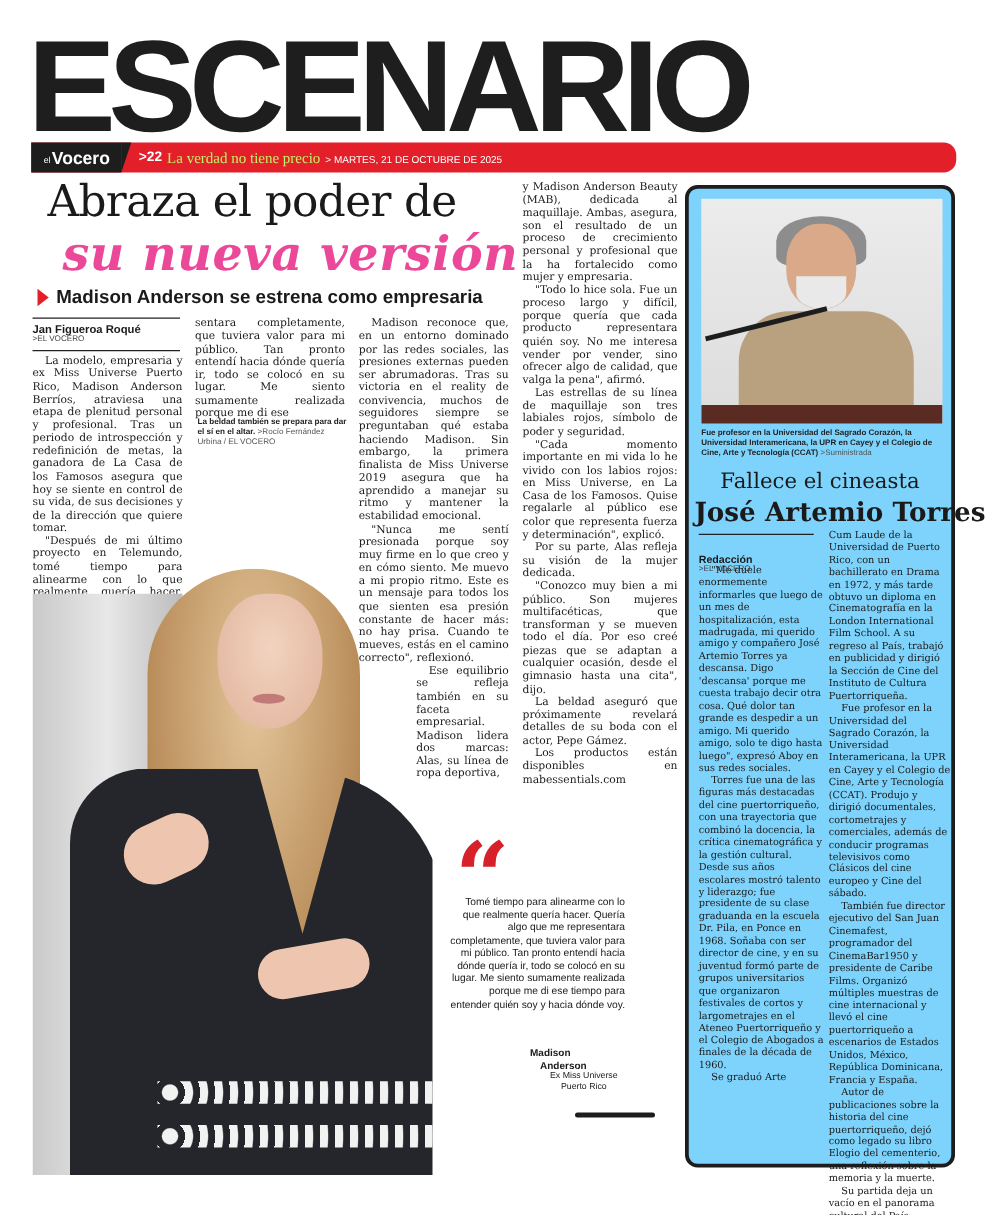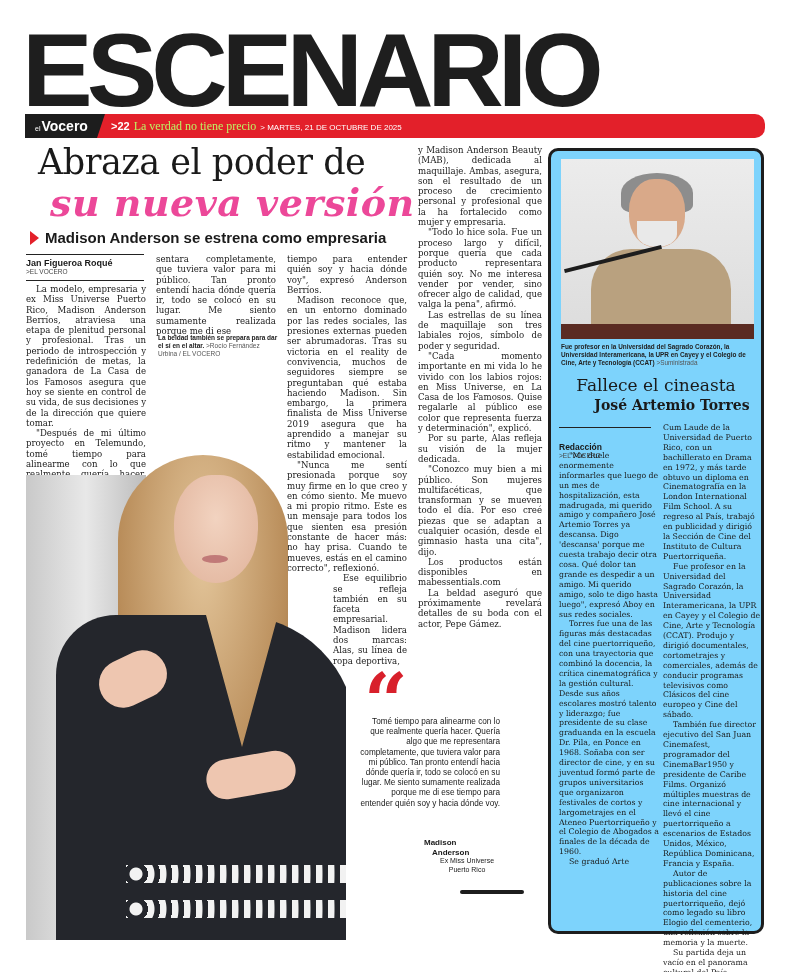--- a/index.html
+++ b/index.html
@@ -76,21 +76,21 @@
   .sb-photo .beard { position: absolute; left: 76px; top: 62px; width: 40px; height: 26px; border-radius: 0 0 50% 50%; background: #e9e9e9; }
   .sb-photo .body { position: absolute; left: 30px; top: 90px; width: 140px; height: 80px; border-radius: 40px 40px 0 0; background: #b9a17f; }
   .sb-photo .mic { position: absolute; left: 2px; top: 98px; width: 100px; height: 4px; background: #1d1d1d; transform: rotate(-14deg); }
   .sb-photo .podium { position: absolute; left: 0; top: 165px; width: 193px; height: 15px; background: #5a2b22; }
 
   .sb-caption { position: absolute; left: 10px; top: 192px; width: 196px; font-family: "Liberation Sans", sans-serif;
     font-weight: bold; font-size: 6.4px; line-height: 8px; color: #222; }
   .sb-caption .cred { font-weight: normal; color: #555; }
 
   .sb-h1 { position: absolute; left: 0; width: 210px; top: 224px; text-align: center; font-family: "DejaVu Serif", serif; font-size: 17px; color: #1a1a1a; }
-  .sb-h2 { position: absolute; left: 0; width: 242px; top: 246px; text-align: center; font-family: "DejaVu Serif", serif; font-weight: bold; font-size: 14px; color: #1a1a1a; }
+  .sb-h2 { position: absolute; left: 0; width: 242px; top: 246px; text-align: center; font-family: "DejaVu Serif", serif; font-weight: bold; font-size: 21px; color: #1a1a1a; }
 
   .sb-byline { position: absolute; left: 8px; top: 276px; width: 92px; border-top: 1px solid #222; padding-top: 14px; }
   .sb-byline .name { font-family: "Liberation Sans", sans-serif; font-weight: bold; font-size: 8.5px; }
   .sb-byline .src { font-family: "Liberation Sans", sans-serif; font-size: 6.5px; color: #444; }
 
   .sbcol { position: absolute; font-size: 7.8px; line-height: 9.9px; text-align: left; }
   .sbcol p { text-indent: 10px; }
   .sbcol1 { left: 8px; top: 300px; width: 100px; }
   .sbcol2 { left: 112px; top: 272px; width: 98px; }
 </style>
@@ -129,35 +129,34 @@
 </div>
 <div class="col col2">
   <p style="text-indent:0">sentara completamente, que tuviera valor para mi público. Tan pronto entendí hacia dónde quería ir, todo se colocó en su lugar. Me siento sumamente realizada porque me di ese</p>
 </div>
 <div class="photo-caption">
   <b>La beldad también se prepara para dar el sí en el altar.</b>
   <span class="cred">&gt;Rocío Fernández Urbina / EL VOCERO</span>
 </div>
 
 <div class="col col3">
-  <p style="text-indent:0">tiempo para entender quién soy y hacia dónde voy", expresó Anderson Berríos.</p>
   <p>Madison reconoce que, en un entorno dominado por las redes sociales, las presiones externas pueden ser abrumadoras. Tras su victoria en el reality de convivencia, muchos de seguidores siempre se preguntaban qué estaba haciendo Madison. Sin embargo, la primera finalista de Miss Universe 2019 asegura que ha aprendido a manejar su ritmo y mantener la estabilidad emocional.</p>
   <p>"Nunca me sentí presionada porque soy muy firme en lo que creo y en cómo siento. Me muevo a mi propio ritmo. Este es un mensaje para todos los que sienten esa presión constante de hacer más: no hay prisa. Cuando te mueves, estás en el camino correcto", reflexionó.</p>
   <p style="padding-left:46px">Ese equilibrio se refleja también en su faceta empresarial. Madison lidera dos marcas: Alas, su línea de ropa deportiva,</p>
 </div>
 
 <div class="col col4">
   <p style="text-indent:0">y Madison Anderson Beauty (MAB), dedicada al maquillaje. Ambas, asegura, son el resultado de un proceso de crecimiento personal y profesional que la ha fortalecido como mujer y empresaria.</p>
   <p>"Todo lo hice sola. Fue un proceso largo y difícil, porque quería que cada producto representara quién soy. No me interesa vender por vender, sino ofrecer algo de calidad, que valga la pena", afirmó.</p>
   <p>Las estrellas de su línea de maquillaje son tres labiales rojos, símbolo de poder y seguridad.</p>
   <p>"Cada momento importante en mi vida lo he vivido con los labios rojos: en Miss Universe, en La Casa de los Famosos. Quise regalarle al público ese color que representa fuerza y determinación", explicó.</p>
   <p>Por su parte, Alas refleja su visión de la mujer dedicada.</p>
   <p>"Conozco muy bien a mi público. Son mujeres multifacéticas, que transforman y se mueven todo el día. Por eso creé piezas que se adaptan a cualquier ocasión, desde el gimnasio hasta una cita", dijo.</p>
+  <p>La beldad aseguró que próximamente revelará detalles de su boda con el actor, Pepe Gámez.</p>
   <p>Los productos están disponibles en mabessentials.com</p>
-  <p>La beldad aseguró que próximamente revelará detalles de su boda con el actor, Pepe Gámez.</p>
 </div>
 
 <div class="photo">
   <div class="wall"></div>
   <div class="hair"></div>
   <div class="face"></div>
   <div class="lips"></div>
   <div class="jacket"></div>
   <div class="hand"></div>
   <div class="hand2"></div>

